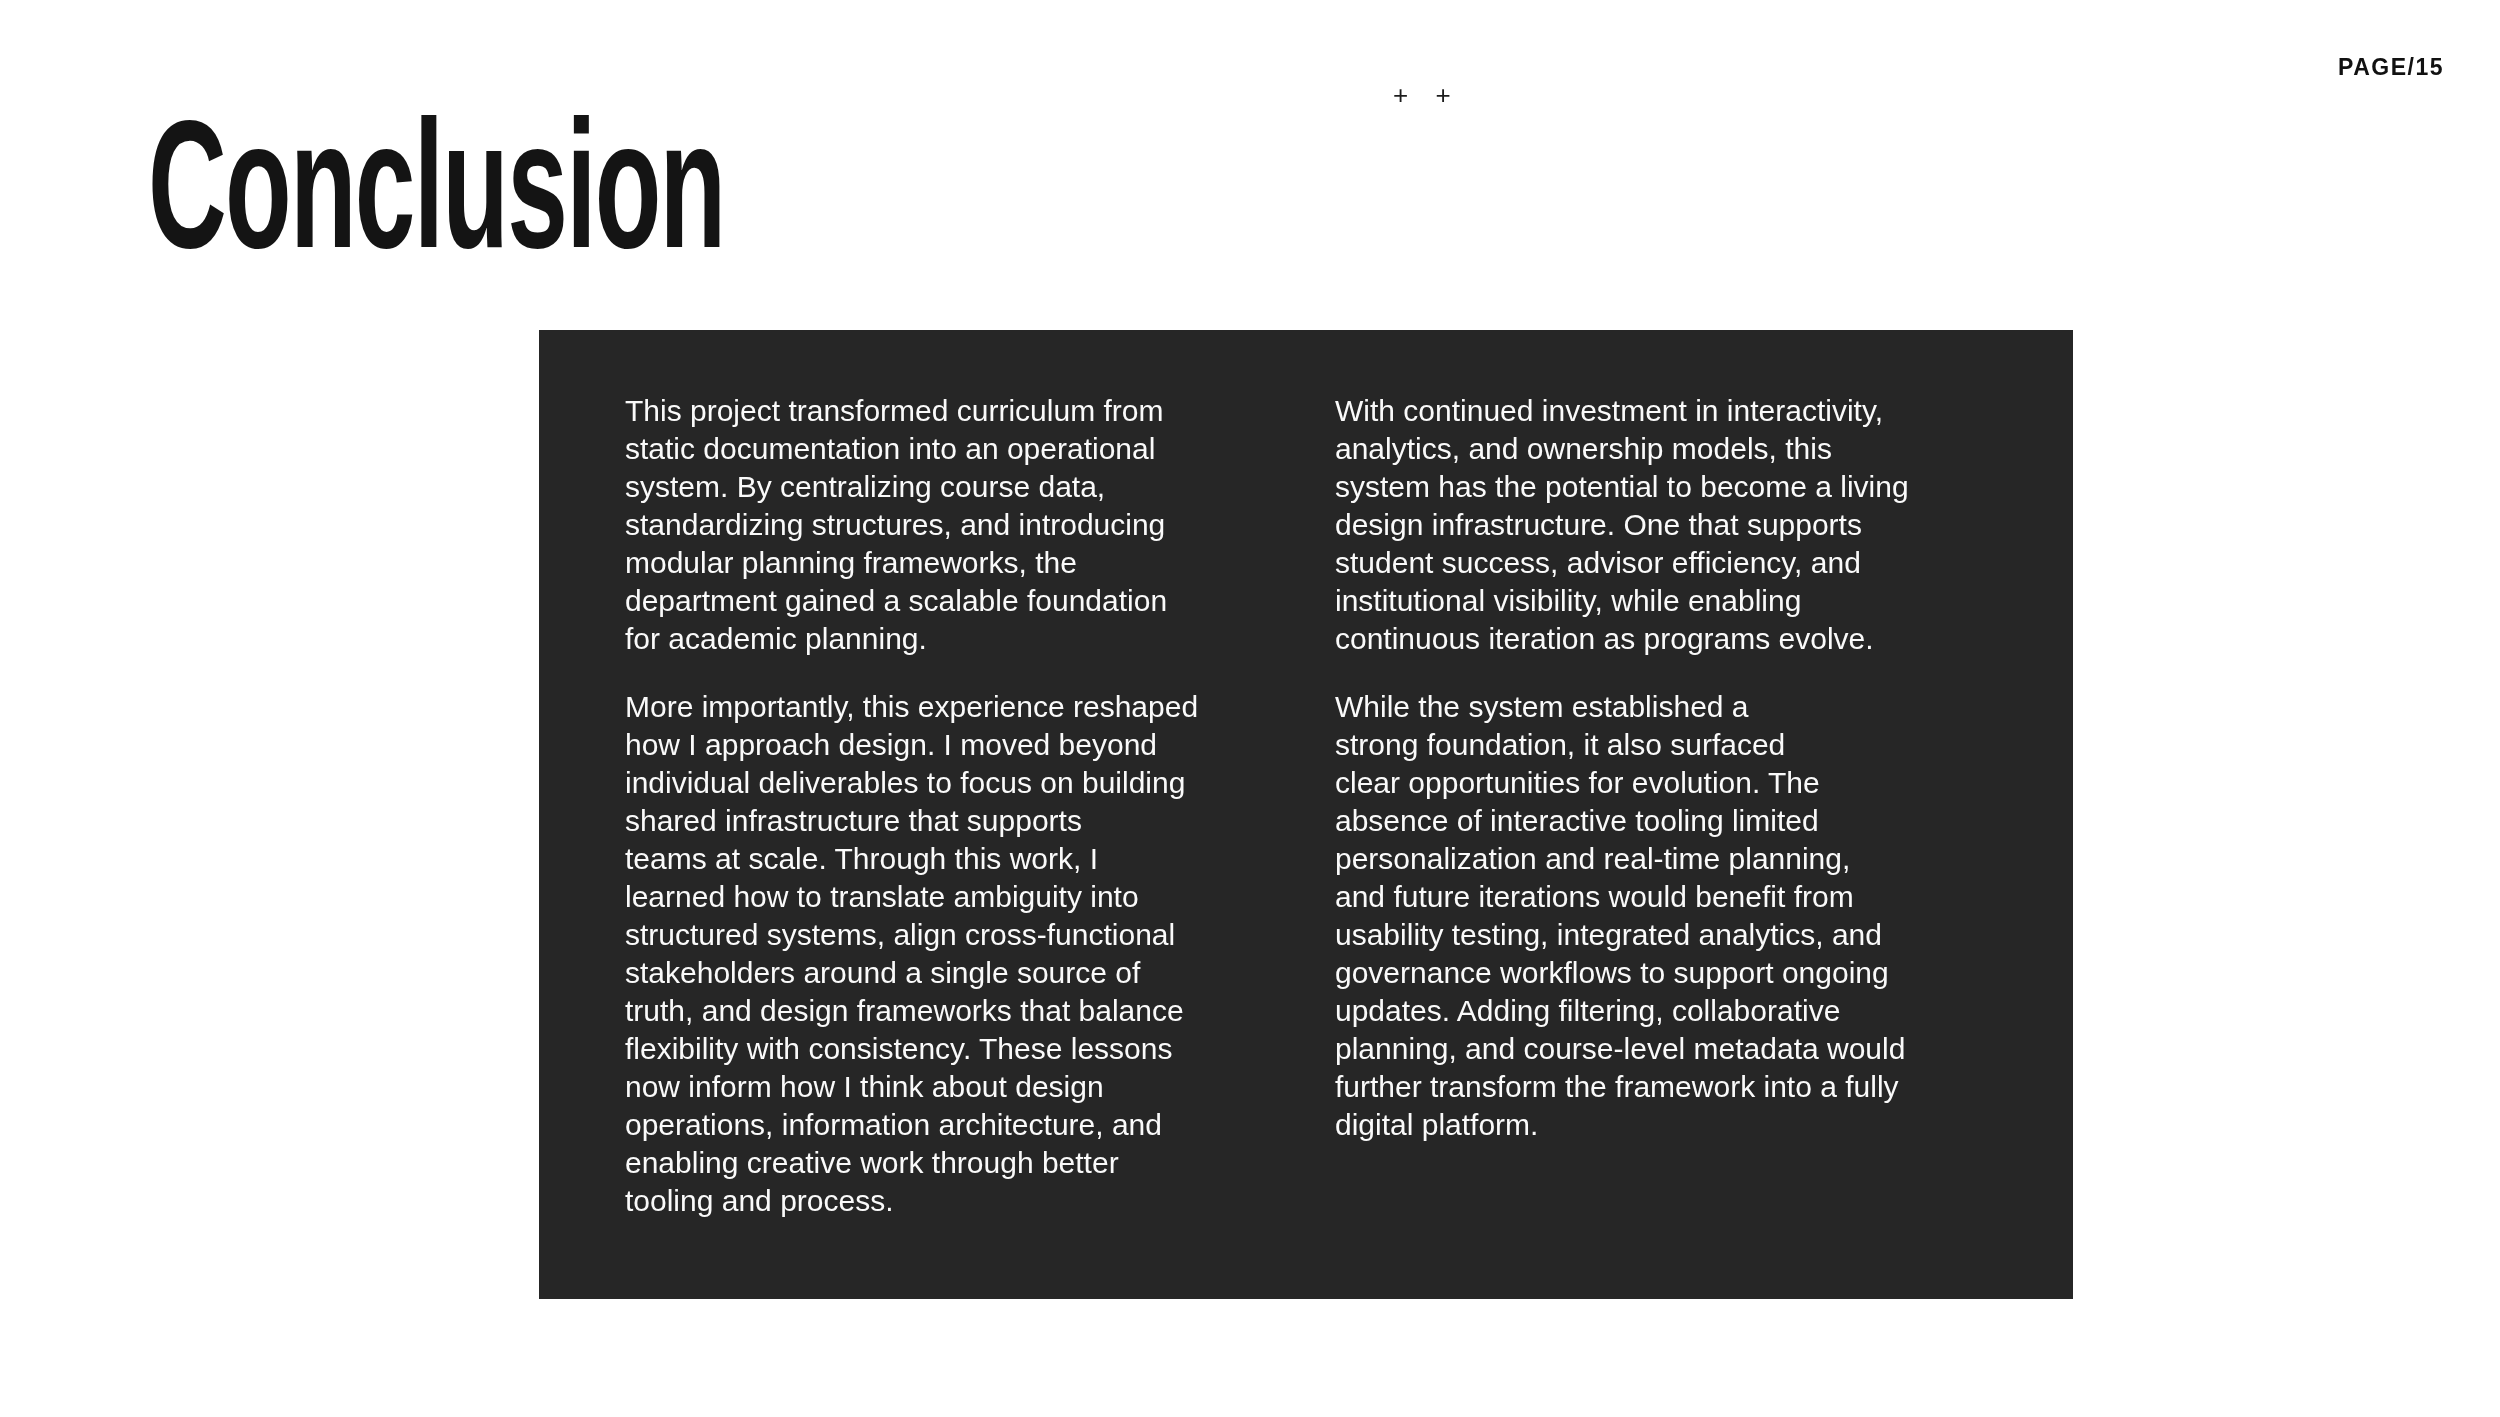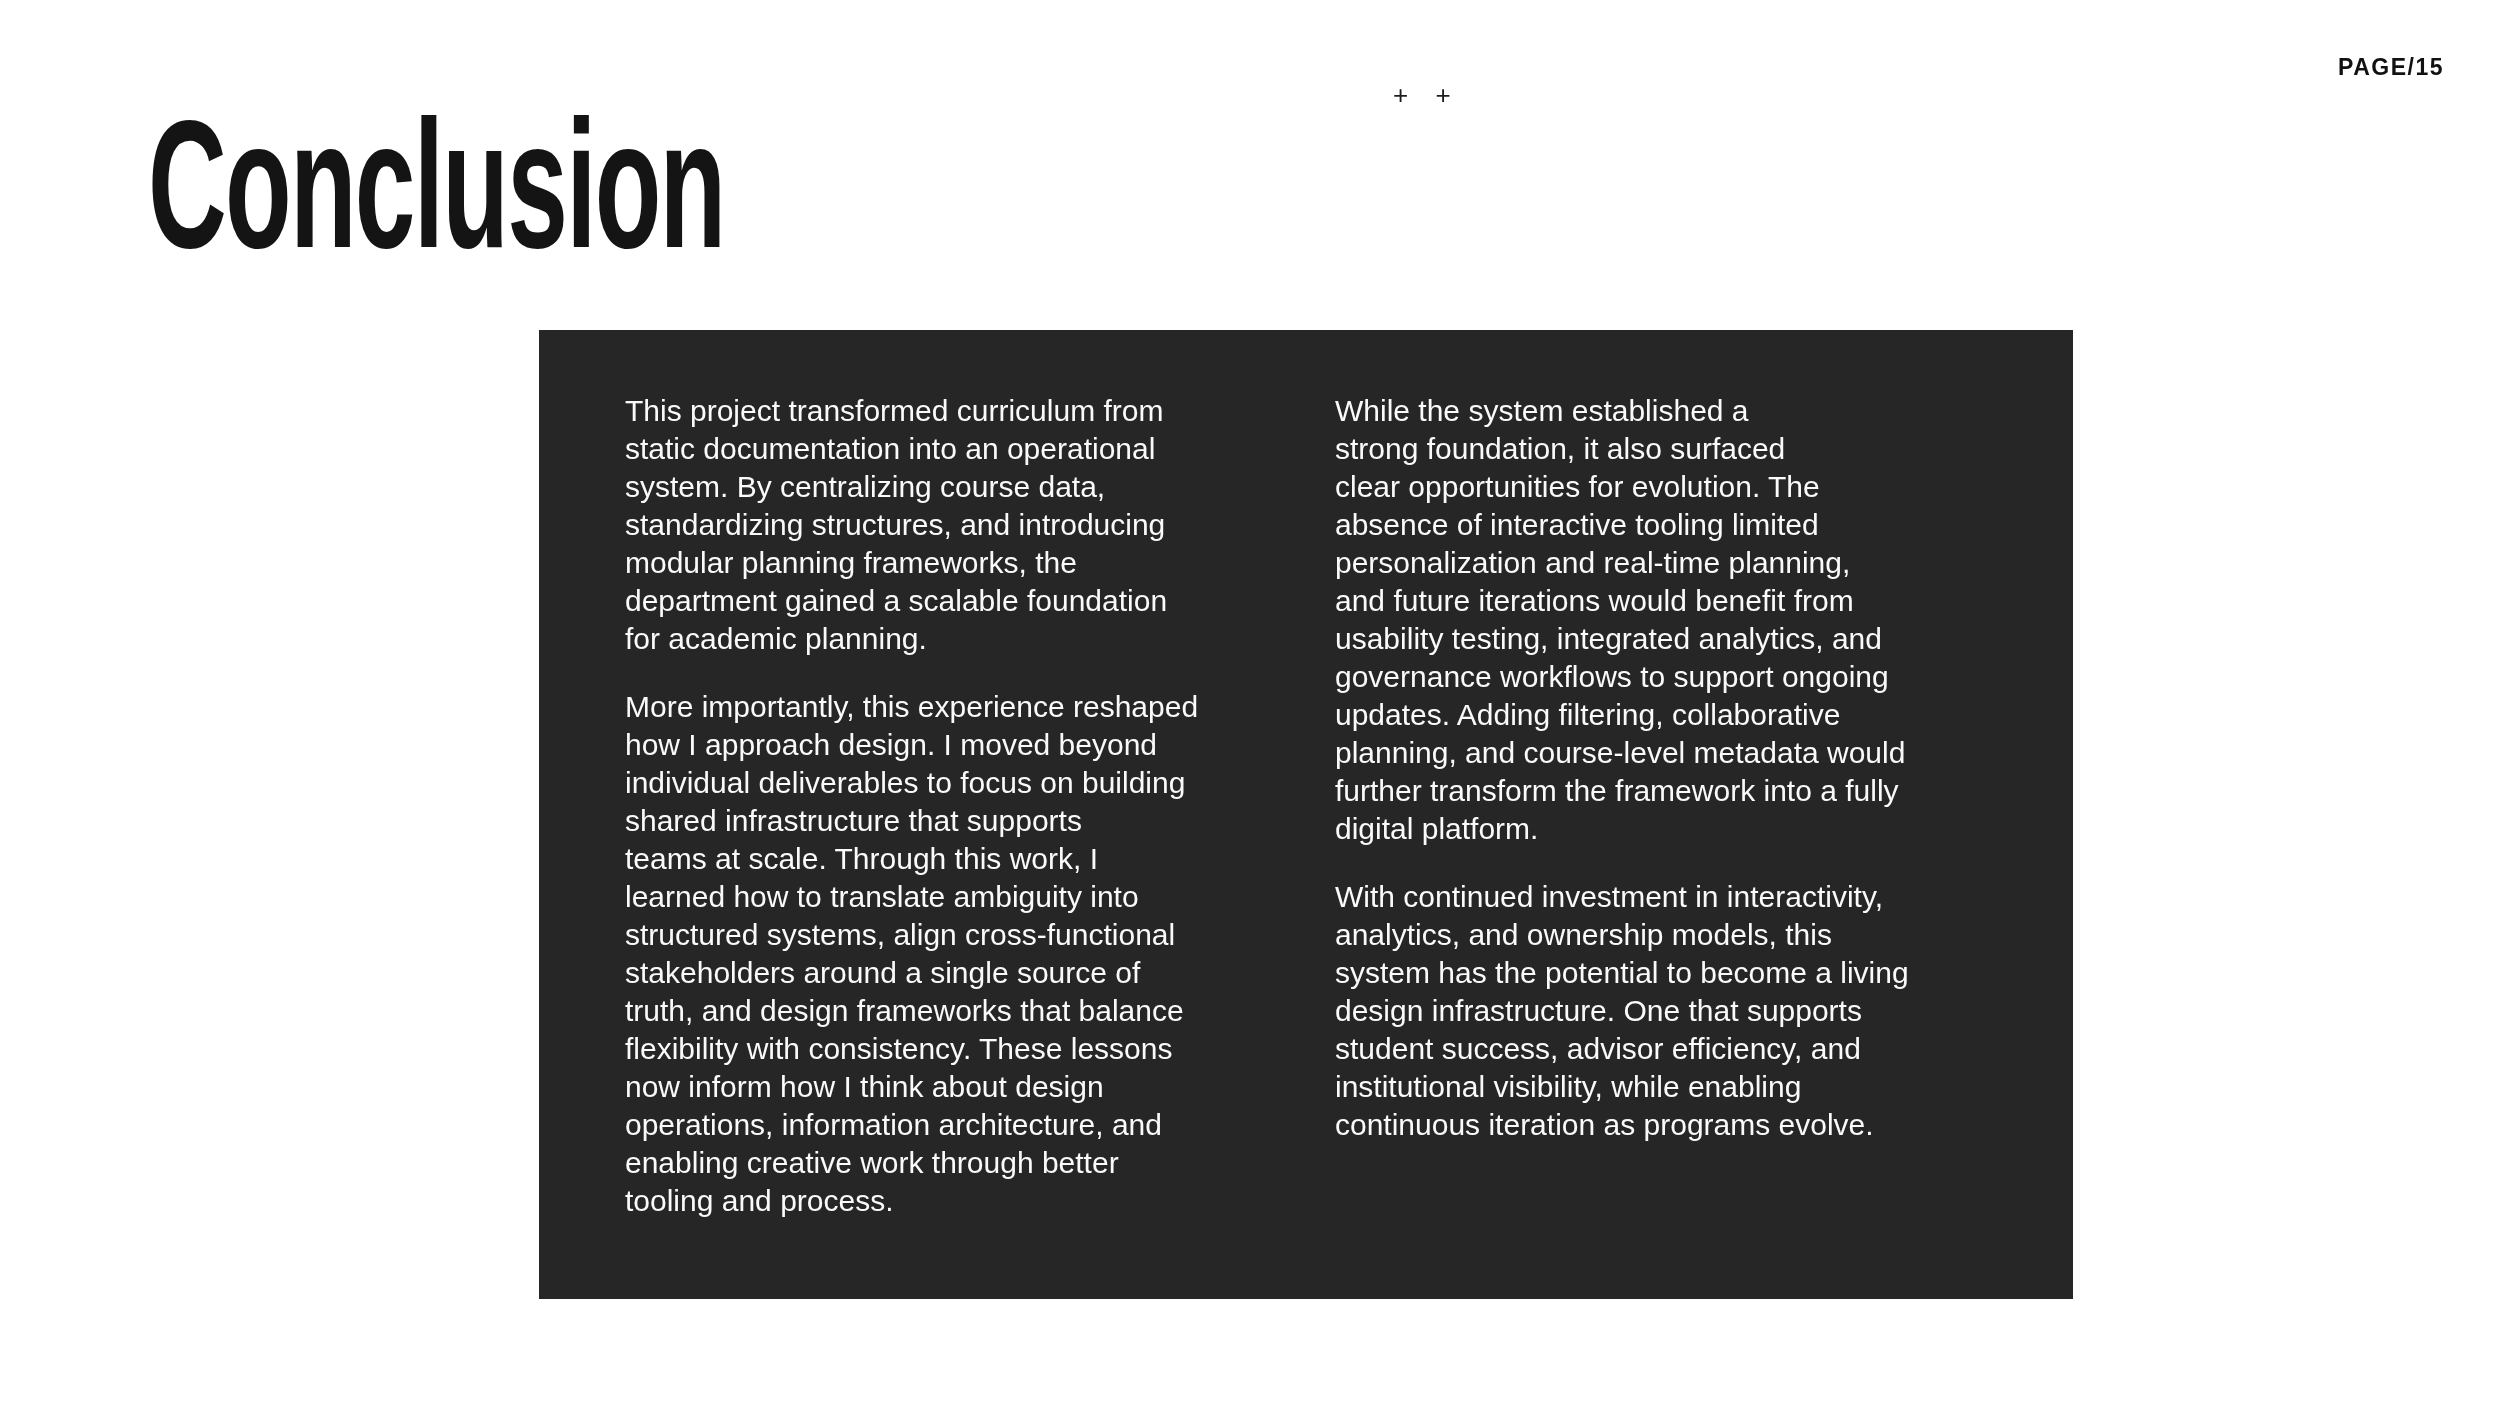--- a/index.html
+++ b/index.html
@@ -106,35 +106,35 @@
 structured systems, align cross-functional
 stakeholders around a single source of
 truth, and design frameworks that balance
 flexibility with consistency. These lessons
 now inform how I think about design
 operations, information architecture, and
 enabling creative work through better
 tooling and process.</p>
     </div>
     <div class="col">
+      <p>With continued investment in interactivity,
+analytics, and ownership models, this
+system has the potential to become a living
+design infrastructure. One that supports
+student success, advisor efficiency, and
+institutional visibility, while enabling
+continuous iteration as programs evolve.</p>
       <p>While the system established a
 strong foundation, it also surfaced
 clear opportunities for evolution. The
 absence of interactive tooling limited
 personalization and real-time planning,
 and future iterations would benefit from
 usability testing, integrated analytics, and
 governance workflows to support ongoing
 updates. Adding filtering, collaborative
 planning, and course-level metadata would
 further transform the framework into a fully
 digital platform.</p>
-      <p>With continued investment in interactivity,
-analytics, and ownership models, this
-system has the potential to become a living
-design infrastructure. One that supports
-student success, advisor efficiency, and
-institutional visibility, while enabling
-continuous iteration as programs evolve.</p>
     </div>
   </div>
 
 </div>
 
 </body></html>

